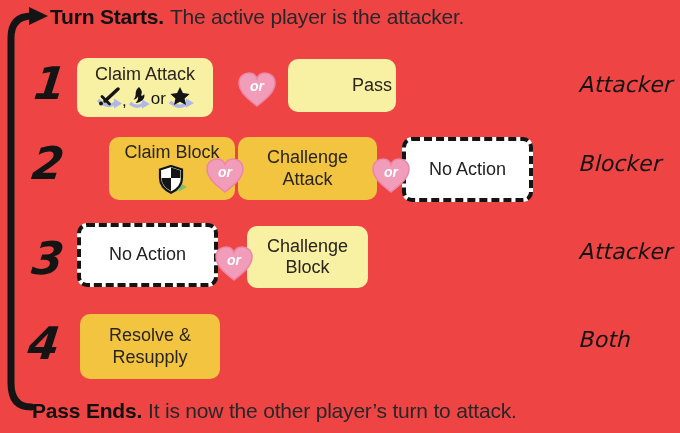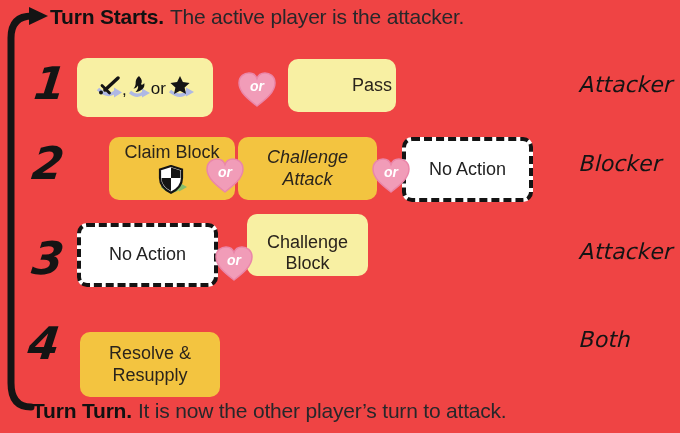--- a/index.html
+++ b/index.html
@@ -60,20 +60,21 @@
   <div class="sentence header">
     <span class="lead">Turn Starts.</span><span>The active player is the attacker.</span>
   </div>
 
   <div class="step-num" style="left:28px;top:61px;">1</div>
   <div class="step-num" style="left:26px;top:141px;">2</div>
   <div class="step-num" style="left:26px;top:236px;">3</div>
   <div class="step-num" style="left:22px;top:321px;">4</div>
 
   <div class="box pale" style="left:77px;top:58px;width:136px;height:59px;">
+    <div>Claim Attack</div>
     <div class="icon-line">
       <svg width="26" height="24" viewBox="0 0 26 24">
         <path d="M2 13 Q 12 22 19 16" fill="none" stroke="#AFB8E4" stroke-width="3.4"></path>
         <polygon points="18,11.5 26,16.5 18,21.5" fill="#AFB8E4"></polygon>
         <path d="M22 2 L9 14" stroke="#141414" stroke-width="3.4" stroke-linecap="round"></path>
         <path d="M6 9.5 L13.5 17" stroke="#141414" stroke-width="2.8" stroke-linecap="round"></path>
         <circle cx="5" cy="16.5" r="2" fill="#141414"></circle>
       </svg>
       <span class="sep comma">,</span>
       <svg width="22" height="24" viewBox="0 0 22 24">
@@ -116,21 +117,21 @@
     </div>
   </div>
 
   <div class="heart" style="left:205px;top:158px;">
     <svg width="40" height="36" viewBox="0 0 40 36">
       <path d="M20 34 C 11 27 2 20 2 11 C 2 4 7.5 1 12 1 C 16 1 19 3.5 20 6.5 C 21 3.5 24 1 28 1 C 32.5 1 38 4 38 11 C 38 20 29 27 20 34 Z" fill="#F19CB8" stroke="#EA86A9" stroke-width="1.5"></path>
     </svg>
     <span class="or">or</span>
   </div>
 
-  <div class="box amber" style="left:238px;top:137px;width:139px;height:63px;font-style:italic;">
+  <div class="box amber" style="left:238px;top:137px;width:139px;height:63px;">
     <div style="width:118px;">Challenge Attack</div>
   </div>
 
   <div class="heart" style="left:371px;top:158px;">
     <svg width="40" height="36" viewBox="0 0 40 36">
       <path d="M20 34 C 11 27 2 20 2 11 C 2 4 7.5 1 12 1 C 16 1 19 3.5 20 6.5 C 21 3.5 24 1 28 1 C 32.5 1 38 4 38 11 C 38 20 29 27 20 34 Z" fill="#F19CB8" stroke="#EA86A9" stroke-width="1.5"></path>
     </svg>
     <span class="or">or</span>
   </div>
 
@@ -144,29 +145,29 @@
     <div>No Action</div>
   </div>
 
   <div class="heart" style="left:214px;top:246px;">
     <svg width="40" height="36" viewBox="0 0 40 36">
       <path d="M20 34 C 11 27 2 20 2 11 C 2 4 7.5 1 12 1 C 16 1 19 3.5 20 6.5 C 21 3.5 24 1 28 1 C 32.5 1 38 4 38 11 C 38 20 29 27 20 34 Z" fill="#F19CB8" stroke="#EA86A9" stroke-width="1.5"></path>
     </svg>
     <span class="or">or</span>
   </div>
 
-  <div class="box pale" style="left:247px;top:214px;width:121px;height:62px;justify-content:flex-end;">
+  <div class="box pale" style="left:247px;top:226px;width:121px;height:62px;">
     <div style="width:104px;">Challenge Block</div>
   </div>
 
   <div class="role" style="top:239px;">Attacker</div>
 
-  <div class="box amber" style="left:80px;top:332px;width:140px;height:65px;">
+  <div class="box amber" style="left:80px;top:314px;width:140px;height:65px;">
     <div style="width:118px;">Resolve &amp; Resupply</div>
   </div>
 
   <div class="role" style="top:327px;">Both</div>
 
   <div class="sentence footer">
-    <span class="lead">Turn Turn.</span><span>It is now the other player’s turn to attack.</span>
+    <span class="lead">Pass Ends.</span><span>It is now the other player’s turn to attack.</span>
   </div>
 
 </div>
 
 </body></html>

